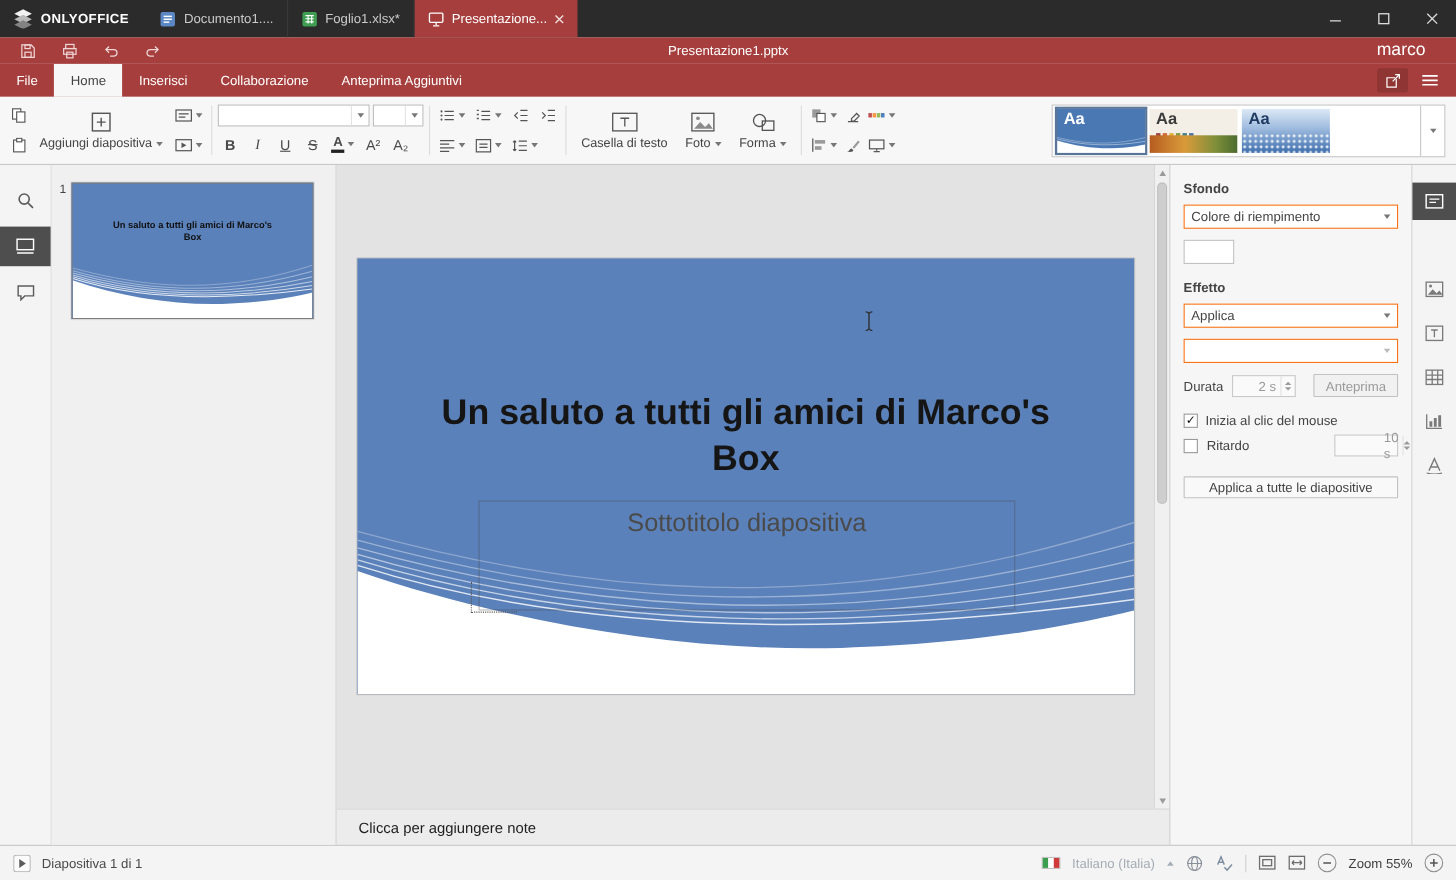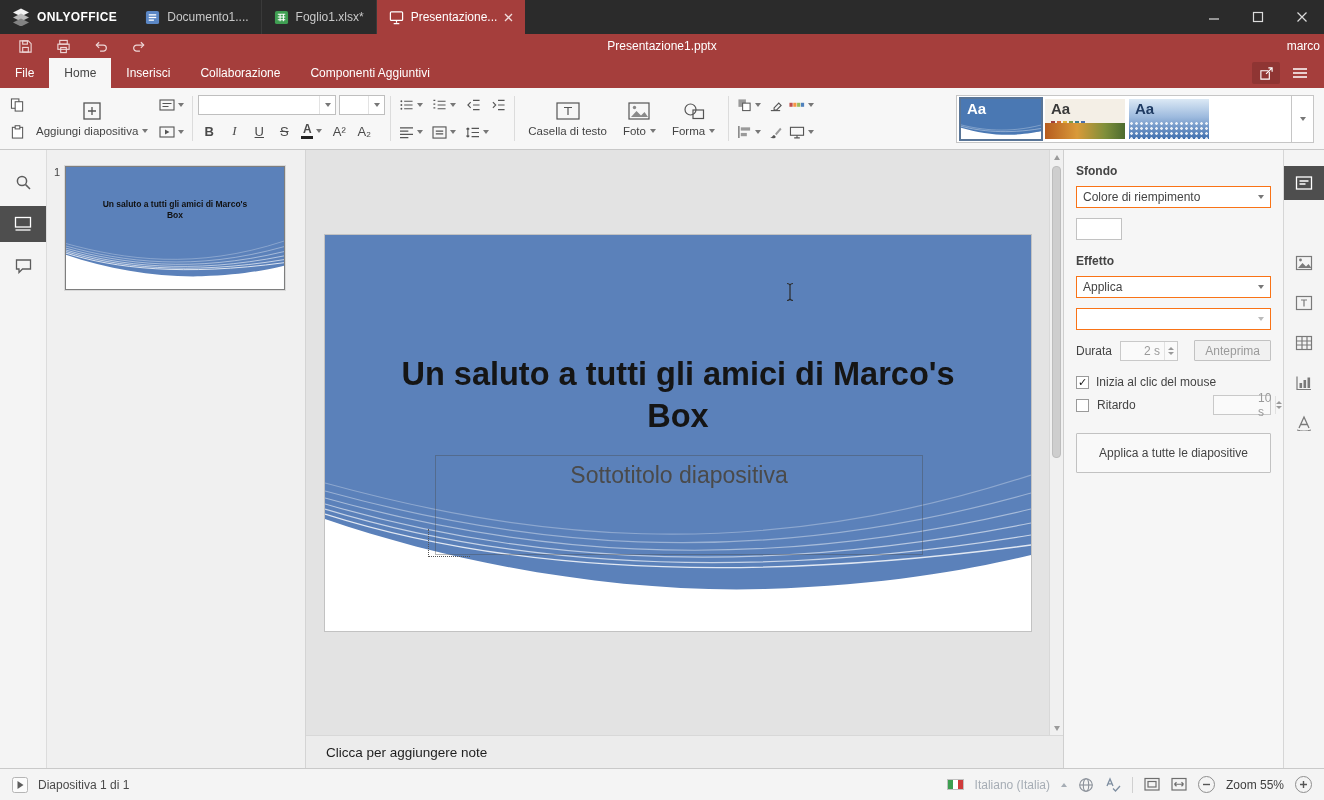--- a/index.html
+++ b/index.html
@@ -15,21 +15,21 @@
   .dtab .tlabel{white-space:nowrap;overflow:hidden;text-overflow:ellipsis;max-width:100px;}
   .dtab.active{background:#a53e3c;color:#fff;border-right:none;}
   .winctrl{margin-left:auto;display:flex;align-items:stretch;}
   .wbtn{width:44px;display:flex;align-items:center;justify-content:center;color:#ddd;}
 
   
   .titlebar{flex:0 0 24px;background:#a53e3c;display:flex;align-items:center;position:relative;}
   .qa-icons{display:flex;gap:8px;padding-left:10px;z-index:1;}
   .qa-btn{width:30px;height:20px;display:flex;align-items:center;justify-content:center;}
   .doc-title{position:absolute;left:0;right:0;text-align:center;color:#fff;font-size:12px;}
-  .user-name{margin-left:auto;color:#fff;font-size:12px;padding-right:4px;z-index:1;}
+  .user-name{margin-left:auto;color:#fff;font-size:16px;padding-right:28px;z-index:1;}
 
   
   .menubar{flex:0 0 30px;background:#a53e3c;display:flex;align-items:stretch;}
   .mtab{display:flex;align-items:center;padding:0 15px;color:#fff;font-size:12px;cursor:default;}
   .mtab.active{background:#f7f7f7;color:#444;}
   .menu-right{margin-left:auto;display:flex;align-items:center;gap:6px;padding-right:10px;}
   .mr-btn{width:28px;height:22px;border-radius:2px;display:flex;align-items:center;justify-content:center;}
   .mr-btn.boxed{background:#8f3533;}
 
   
@@ -115,21 +115,21 @@
   .swatch{width:46px;height:22px;background:#fff;border:1px solid #c2c2c2;margin-bottom:14px;}
   .prow{display:flex;align-items:center;gap:8px;margin-bottom:8px;}
   .spin{height:20px;border:1px solid #c9c9c9;background:#fafafa;display:flex;align-items:stretch;width:58px;}
   .spin .sval{flex:1;display:flex;align-items:center;justify-content:flex-end;padding-right:4px;color:#9a9a9a;}
   .spin .arrows{width:13px;display:flex;flex-direction:column;align-items:center;justify-content:center;gap:2px;border-left:1px solid #e2e2e2;}
   .sp-up{width:0;height:0;border-left:3px solid transparent;border-right:3px solid transparent;border-bottom:3.5px solid #9a9a9a;}
   .sp-down{width:0;height:0;border-left:3px solid transparent;border-right:3px solid transparent;border-top:3.5px solid #9a9a9a;}
   .pbtn{height:21px;border:1px solid #c2c2c2;background:#f1f1f1;color:#9a9a9a;font-size:12px;padding:0 10px;display:flex;align-items:center;border-radius:1px;margin-left:auto;}
   .checkrow{display:flex;align-items:center;gap:7px;margin:14px 0 6px;}
   .cbox{width:13px;height:13px;border:1px solid #9a9a9a;background:#fff;display:flex;align-items:center;justify-content:center;font-size:11px;color:#111;line-height:1;flex:0 0 13px;}
-  .apply-btn{width:100%;height:40px;border:1px solid #c2c2c2;background:#f9f9f9;color:#444;font-size:12px;margin-top:18px;display:flex;align-items:center;justify-content:center;border-radius:1px;}
+  .apply-btn{width:100%;height:20px;border:1px solid #c2c2c2;background:#f9f9f9;color:#444;font-size:12px;margin-top:18px;display:flex;align-items:center;justify-content:center;border-radius:1px;}
 
   
   .rstrip{flex:0 0 40px;background:#f4f4f4;border-left:1px solid #d6d6d6;display:flex;flex-direction:column;align-items:center;padding-top:16px;}
   .rs-btn{width:40px;height:34px;display:flex;align-items:center;justify-content:center;}
   .rs-btn.active{background:#4e4e4e;margin-bottom:40px;}
   .rs-btn + .rs-btn{margin-top:6px;}
 
   
   .statusbar{flex:0 0 32px;background:#f4f4f4;border-top:1px solid #c9c9c9;display:flex;align-items:center;padding:0 12px;font-size:12px;color:#4a4a4a;}
   .sb-left{display:flex;align-items:center;gap:10px;}
@@ -241,21 +241,21 @@
     <div class="mtab active">
         <span>Home</span>
       </div>
     <div class="mtab">
         <span>Inserisci</span>
       </div>
     <div class="mtab">
         <span>Collaborazione</span>
       </div>
     <div class="mtab">
-        <span>Componenti Aggiuntivi</span>
+        <span>Anteprima Aggiuntivi</span>
       </div>
     <div class="menu-right">
       <div class="mr-btn boxed">
         <svg width="15" height="15" viewBox="0 0 16 16" fill="none" stroke="#fff" stroke-width="1.2">
           <path d="M11 6v8H2V5h8" fill="none"></path>
             <path d="M7.5 8.5L14 2M10 2h4v4"></path>
         </svg>
       </div>
       <div class="mr-btn">
         <svg width="16" height="12" viewBox="0 0 16 12">

